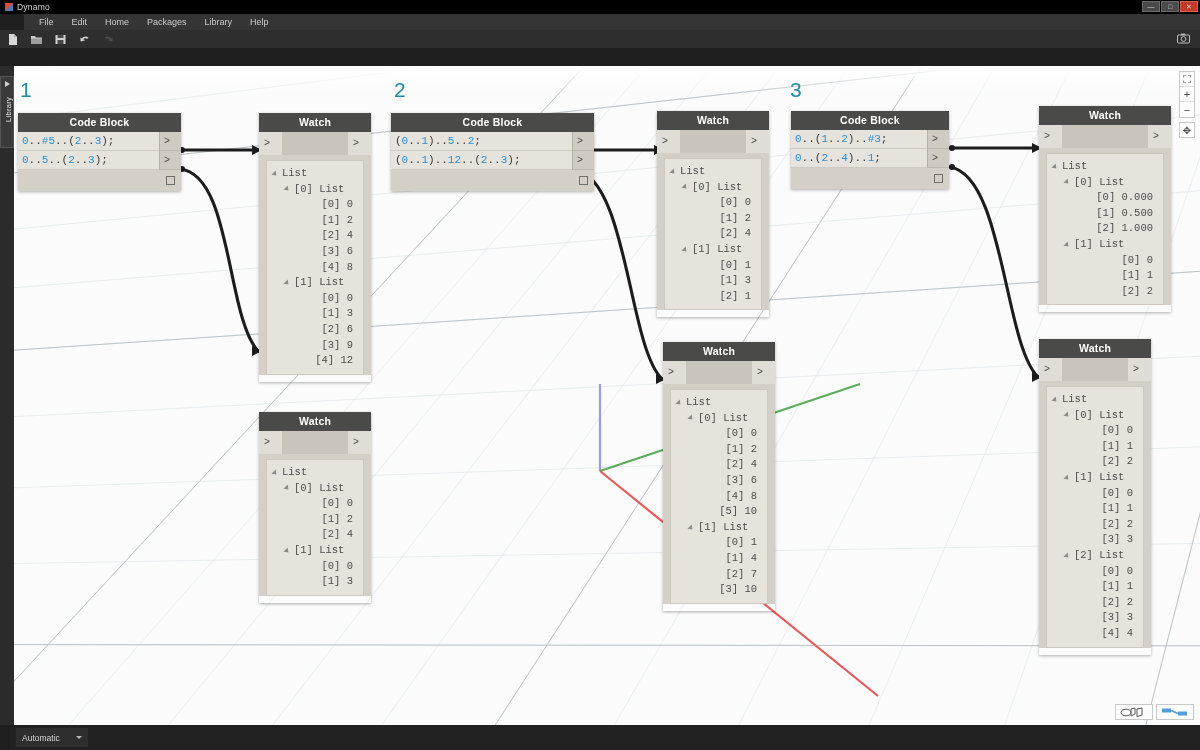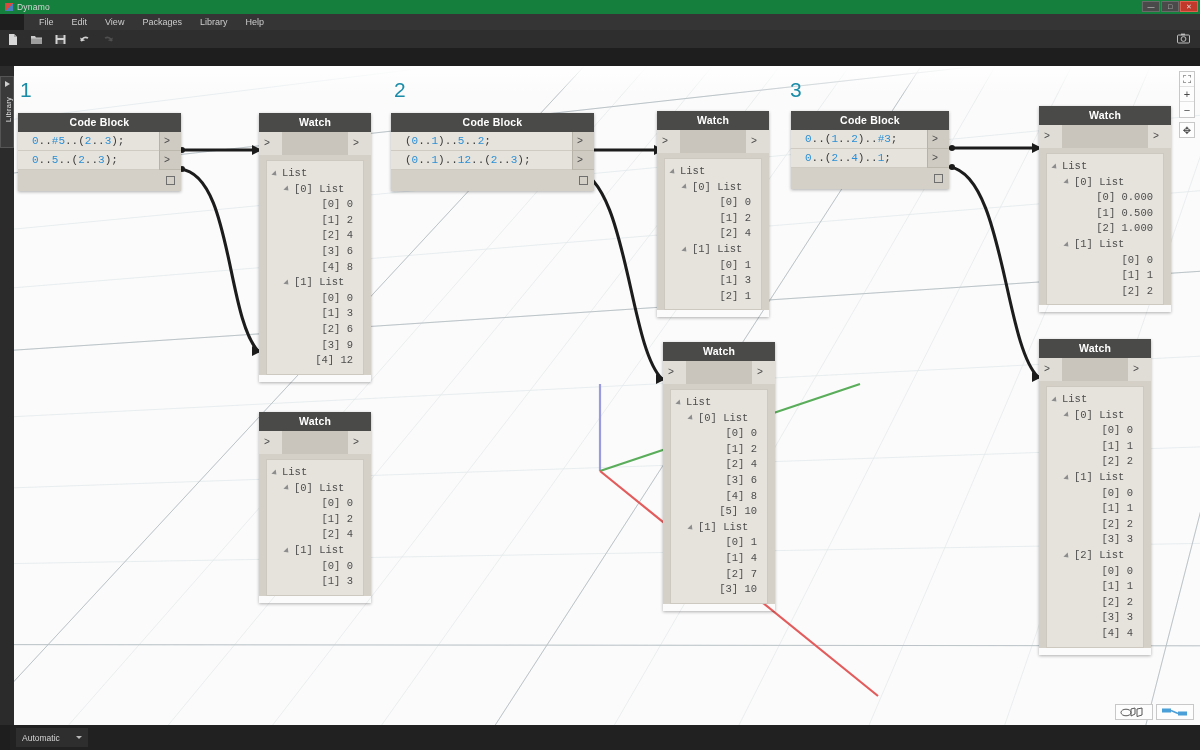--- a/index.html
+++ b/index.html
@@ -6,21 +6,21 @@
   html, body {
     width: 1200px; height: 750px;
     font-family: "Liberation Sans", sans-serif;
     overflow: hidden; background: #1e1e1e;
   }
   #app { position: relative; width: 1200px; height: 750px; }
 
   
   .titlebar {
     position: absolute; left:0; top:0; width:1200px; height:14px;
-    background: #15803d; display:flex; align-items:center;
+    background: #000000; display:flex; align-items:center;
   }
   .tb-icon { width:8px; height:8px; margin-left:5px; margin-right:4px;
     background: linear-gradient(135deg,#d94a3f 0%,#d94a3f 50%,#4a7fbf 50%,#4a7fbf 100%); }
   .tb-title { color:#d6d6d6; font-size:8.5px; letter-spacing:.2px; }
   .win-btns { position:absolute; right:2px; top:1px; display:flex; gap:1px; }
   .win-btn { width:18px; height:11px; background:#4a4a4a; border:1px solid #6a6a6a;
     display:flex; align-items:center; justify-content:center;
     color:#d8d8d8; font-size:7px; line-height:1; }
   .win-btn.close { background:#c0392b; border-color:#e06050; }
 
@@ -99,21 +99,21 @@
     background:#4a4a48; color:#ffffff; font-size:10.5px; font-weight:bold;
     text-align:center; line-height:19px; height:19px; letter-spacing:.2px;
   }
   .node-body { background:#d4d0c8; }
 
   
   .cb-row { display:flex; align-items:stretch; height:19px; }
   .cb-code {
     flex:1; background:#e6e3dd; color:#3a3a3a;
     font-family:"Liberation Mono", monospace; font-size:11px;
-    line-height:19px; padding-left:14px; white-space:pre;
+    line-height:19px; padding-left:4px; white-space:pre;
     border-bottom:1px solid #cfcbc3;
   }
   .cb-code .num { color:#2a8fd6; }
   .port {
     width:22px; background:#cfcbc2; border-left:1px solid #b7b2a8;
     border-bottom:1px solid #bdb8ae;
     color:#4a4a4a; font-size:10px; font-family:"Liberation Mono", monospace;
     display:flex; align-items:center; padding-left:4px;
   }
   .cb-foot { height:21px; background:#d4d0c8; position:relative; }
@@ -183,21 +183,21 @@
     <div class="win-btns">
       <div class="win-btn">—</div>
       <div class="win-btn">□</div>
       <div class="win-btn close">✕</div>
     </div>
   </div>
 
   <div class="menubar">
     <div class="menu-item">File</div>
     <div class="menu-item">Edit</div>
-    <div class="menu-item">View</div>
+    <div class="menu-item">Home</div>
     <div class="menu-item">Packages</div>
     <div class="menu-item">Library</div>
     <div class="menu-item">Help</div>
   </div>
 
   <div class="toolbar">
     <div class="tool-ico">
       <svg width="13" height="13" viewBox="0 0 13 13">
           <path d="M3 1h5l3 3v8H3z" fill="#d8d8d8"></path>
           <path d="M8 1v3h3" fill="#a8a8a8"></path>

